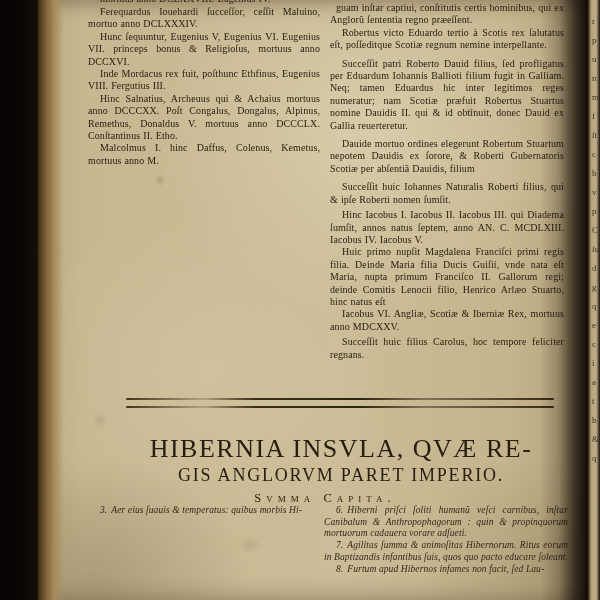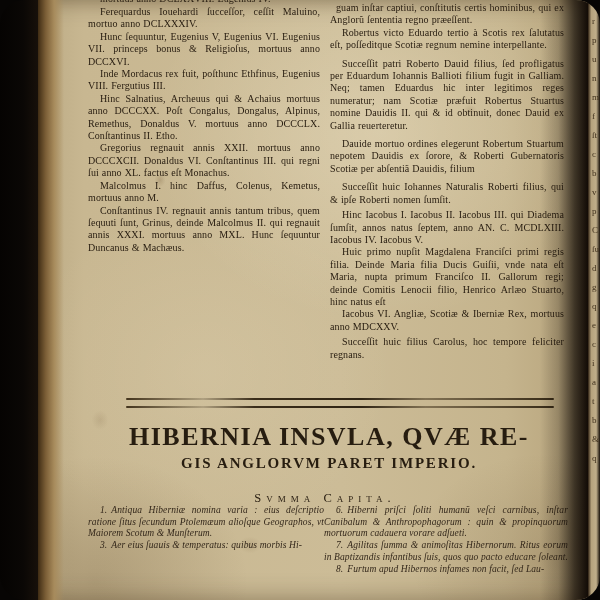--- a/index.html
+++ b/index.html
@@ -1,21 +1,21 @@
 <!DOCTYPE html>
 <html><head>
 <meta charset="utf-8">
 <style>
   html,body { margin:0; padding:0; }
   body {
     width:600px; height:600px; overflow:hidden;
     background:#070504;
     font-family:"Liberation Serif","DejaVu Serif",serif;
   }
-  .scan { position:relative; width:600px; height:600px; overflow:hidden;border-radius:24px; }
+  .scan { position:relative; width:600px; height:600px; overflow:hidden; }
 
   
   .edge-left-black {
     position:absolute; left:0; top:0; width:38px; height:600px;
     background:linear-gradient(90deg,#050302 0%,#0a0705 60%,#17100a 100%);
   }
   
   .edge-left-brown {
     position:absolute; left:38px; top:0; width:26px; height:600px;
     background:linear-gradient(90deg,#3f2c14 0%,#7c5f37 30%,#a78b5c 62%,rgba(195,175,135,0) 100%);
@@ -77,21 +77,21 @@
     position:absolute; left:86px; width:428px; height:2px;
     background:linear-gradient(90deg,#43341d 0%,#33271534 18%,#3a2d1a 30%,#2f2414 55%,#43341d88 70%,#362a17 100%);
     border-radius:1px;
   }
   .rule-top    { top:398px; }
   .rule-bottom { top:406px; }
 
   
   .title { position:absolute; left:40px; top:419px; width:490px; text-align:center; color:#271d10; }
   .title .l1 { display:block; font-size:26px; line-height:28px; letter-spacing:1.5px; }
-  .title .l2 { display:block; font-size:15px; line-height:22px; letter-spacing:1.8px; margin-top:1px; }
+  .title .l2 { display:block; font-size:18px; line-height:22px; letter-spacing:1.8px; margin-top:1px; }
   .summa {
     position:absolute; left:40px; top:480px; width:490px; text-align:center;
     font-variant:small-caps; font-size:12.5px; letter-spacing:5px; color:#2b2013;margin-top:11px;
   }
 
   
   .capita { position:absolute; top:505px; color:#33271a; }
   .capita p {
     margin:0; font-style:italic; font-size:9.5px; line-height:11.7px;
     text-align:justify; text-indent:12px; letter-spacing:0.1px;
@@ -110,48 +110,45 @@
   <div class="page">
 
     <div class="col col-left">
       <p class="cutline">
           <span>mortuus anno DCLXXVIII. Eugenius IV.</span>
         </p>
       <p>Ferequardus Iouehardi ſucceſſor, ceſſit Maluino, mortuo anno DCLXXXIV.</p>
       <p>Hunc ſequuntur, Eugenius V, Eugenius VI. Eugenius VII. princeps bonus &amp; Religioſus, mortuus anno DCCXVI.</p>
       <p>Inde Mordacus rex fuit, poſthunc Ethfinus, Eugenius VIII. Fergutius III.</p>
       <p>Hinc Salnatius, Archeuus qui &amp; Achaius mortuus anno DCCCXX. Poſt Congalus, Dongalus, Alpinus, Remethus, Donaldus V. mortuus anno DCCCLX. Conſtantinus II. Etho.</p>
-      <p>Gregorius regnauit annis XXII. mortuus anno DCCCXCII. Donaldus VI. Conſtantinus III. qui regni ſui anno XL. factus eſt Monachus.</p>
       <p>Malcolmus I. hinc Daffus, Colenus, Kemetus, mortuus anno M.</p>
-      <p>Conſtantinus IV. regnauit annis tantum tribus, quem ſequuti ſunt, Grinus, deinde Malcolmus II. qui regnauit annis XXXI. mortuus anno MXL. Hunc ſequuntur Duncanus &amp; Machæus.</p>
     </div>
 
     <div class="col col-right">
       <p class="firstflow">guam inſtar captiui, conſtitutis certis hominibus, qui ex Anglorũ ſententia regno præeſſent.</p>
       <p>Robertus victo Eduardo tertio à Scotis rex ſalutatus eſt, poſſeditque Scotiæ regnum nemine interpellante.</p>
       <p class="mt6">Succeſſit patri Roberto Dauid filius, ſed profligatus per Eduardum Iohannis Ballioti filium fugit in Galliam. Neq; tamen Eduardus hic inter legitimos reges numeratur; nam Scotiæ præfuit Robertus Stuartus nomine Dauidis II. qui &amp; id obtinuit, donec Dauid ex Gallia reuerteretur.</p>
       <p class="mt6">Dauide mortuo ordines elegerunt Robertum Stuartum nepotem Dauidis ex ſorore, &amp; Roberti Gubernatoris Scotiæ per abſentiã Dauidis, filium</p>
       <p class="mt6">Succeſſit huic Iohannes Naturalis Roberti filius, qui &amp; ipſe Roberti nomen ſumſit.</p>
       <p class="mt3">Hinc Iacobus I. Iacobus II. Iacobus III. qui Diadema ſumſit, annos natus ſeptem, anno AN. C. MCDLXIII. Iacobus IV. Iacobus V.</p>
       <p>Huic primo nupſit Magdalena Franciſci primi regis filia. Deinde Maria filia Ducis Guiſii, vnde nata eſt Maria, nupta primum Franciſco II. Gallorum regi; deinde Comitis Lenocii filio, Henrico Arlæo Stuarto, hinc natus eſt</p>
       <p>Iacobus VI. Angliæ, Scotiæ &amp; Iberniæ Rex, mortuus anno MDCXXV.</p>
       <p class="mt3">Succeſſit huic filius Carolus, hoc tempore feliciter regnans.</p>
     </div>
 
     <div class="rule rule-top"></div>
     <div class="rule rule-bottom"></div>
 
-    <h1 class="title" style="margin:4px; font-weight:bold;">
+    <h1 class="title" style="margin:16px; font-weight:normal;">
       <span class="l1">HIBERNIA INSVLA, QVÆ RE-</span>
       <span class="l2">GIS ANGLORVM PARET IMPERIO.</span>
     </h1>
     <div class="summa">Svmma Capita.</div>
 
     <div class="capita cap-left">
-      <p><span class="num">1.</span><span>Antiqua Hiberniæ nomina varia : eius deſcriptio ratione ſitus ſecundum Ptolemæum alioſque Geographos, vt Maiorem Scotum &amp; Munſterum.</span></p>
       <p><span class="num">3.</span><span>Aer eius ſuauis &amp; temperatus: quibus morbis Hi-</span></p>
     </div>
 
     <div class="capita cap-right">
       <p><span class="num">6.</span><span>Hiberni priſci ſoliti humanũ veſci carnibus, inſtar Canibalum &amp; Anthropophagorum : quin &amp; propinquorum mortuorum cadauera vorare adſueti.</span></p>
       <p><span class="num">7.</span><span>Agilitas ſumma &amp; animoſitas Hibernorum. Ritus eorum in Baptizandis infantibus ſuis, quos quo pacto educare ſoleant.</span></p>
       <p><span class="num">8.</span><span>Furtum apud Hibernos infames non facit, ſed Lau-</span></p>
     </div>
 
   </div>

